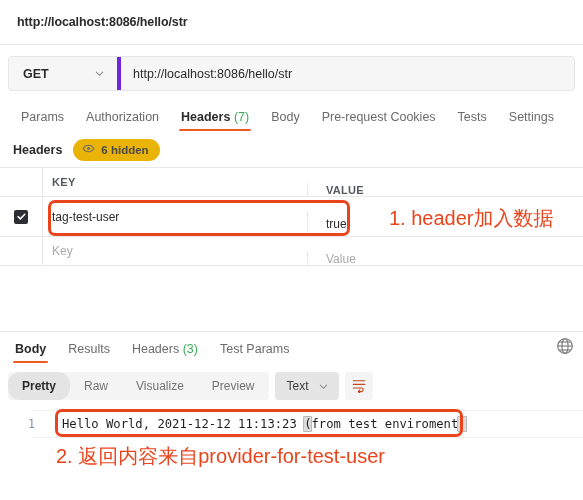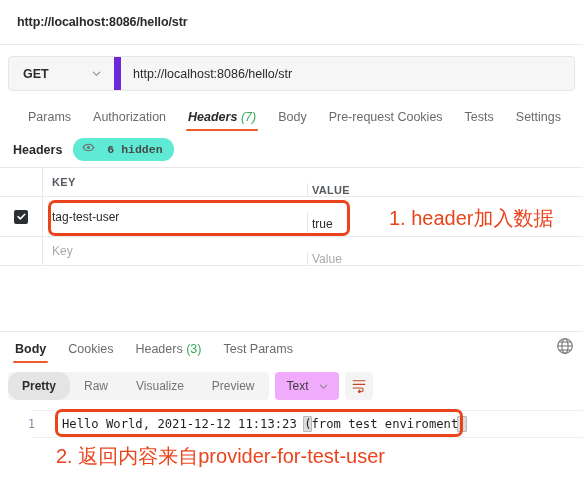--- a/index.html
+++ b/index.html
@@ -43,21 +43,21 @@
     border-radius: 4px;
     background: #f6f6f6;
     box-sizing: border-box;
   }
   .method-box {
     width: 112px;
     display: flex;
     align-items: center;
     justify-content: space-between;
     padding: 0 12px 0 14px;
-    border-right: 7px solid #6d28d9;
+    border-right: 4px solid #6d28d9;
     box-sizing: border-box;
     cursor: pointer;
   }
   .method-label {
     font-size: 12.5px;
     font-weight: bold;
     color: #2b2b2b;
   }
   .chev {
     width: 11px;
@@ -73,36 +73,35 @@
     color: #2b2b2b;
     cursor: text;
   }
 
   
   .req-tabs {
     display: flex;
     align-items: flex-end;
     height: 31px;
     margin-top: 9px;
-    padding-left: 17px;
+    padding-left: 10px;
     gap: 0px;
   }
   .rtab {
     position: relative;
     padding: 0 11px 7px 11px;
     font-size: 12.5px;
     color: #6b6b6b;
     cursor: pointer;
     white-space: nowrap;
     line-height: 14px;
   }
   .rtab.active {
     color: #2b2b2b;
     font-weight: bold;
-    font-style: italic;
   }
   .rtab.active::after {
     content: "";
     position: absolute;
     left: 9px;
     right: 9px;
     bottom: 0;
     height: 2.5px;
     background: #ef5b25;
     border-radius: 2px;
@@ -122,26 +121,25 @@
     margin-top: 4px;
   }
   .hdr-bar-title {
     font-size: 12.5px;
     font-weight: bold;
     color: #2b2b2b;
   }
   .hidden-pill {
     display: flex;
     align-items: center;
-    gap: 12px;
-    background: #5eead4;
+    gap: 6px;
+    background: #eab308;
     border-radius: 11px;
     padding: 3px 11px 3px 9px;
     cursor: pointer;
-    font-family: Liberation Mono, monospace;
   }
   .hidden-pill-text {
     font-size: 11.5px;
     color: #4a4a4a;
     font-weight: bold;
   }
 
   
   .kv-table {
     border-top: 1px solid #e8e8e8;
@@ -181,21 +179,21 @@
     border-left: 1px solid #e8e8e8;
     box-sizing: border-box;
     font-size: 12px;
     color: #2b2b2b;
     cursor: text;
   }
   .kv-val {
     flex: 1;
     display: flex;
     align-items: center;
-    padding-left: 4px;
+    padding-left: 18px;
     border-left: 1px solid #e8e8e8;
     box-sizing: border-box;
     font-size: 12px;
     color: #2b2b2b;
     cursor: text;
     margin-top: 15px;
   }
   .ph { color: #a9a9a9; }
   .kv-head {
     font-size: 11px;
@@ -302,21 +300,21 @@
     background: #e4e4e4;
     color: #2b2b2b;
     font-weight: bold;
   }
   .type-select {
     display: flex;
     align-items: center;
     gap: 9px;
     height: 28px;
     padding: 0 10px 0 12px;
-    background: #f0abfc;
+    background: #e5e5e5;
     border-radius: 4px;
     font-size: 12px;
     color: #3d3d3d;
     cursor: pointer;
   }
   .wrap-btn {
     width: 28px;
     height: 28px;
     background: #f4f4f4;
     border-radius: 4px;
@@ -455,21 +453,21 @@
   </div>
 </div>
 
 <div class="ann-box" id="ann1-box"></div>
 <div class="ann-text" id="ann1-text">1. header加入数据</div>
 
 <div class="resp-sep"></div>
 
 <div class="resp-tabs">
   <div class="resp-tab active"><span>Body</span></div>
-  <div class="resp-tab"><span>Cookies</span></div>
+  <div class="resp-tab"><span>Results</span></div>
   <div class="resp-tab">
     <span>Headers</span>
     <span class="count-green">(3)</span>
   </div>
   <div class="resp-tab"><span>Test Params</span></div>
 </div>
 
 <div class="globe-btn">
   <svg viewBox="0 0 18 18" width="18" height="18">
     <circle cx="9" cy="9" r="7.3" fill="none" stroke="#7a7a7a" stroke-width="1.15"></circle>

